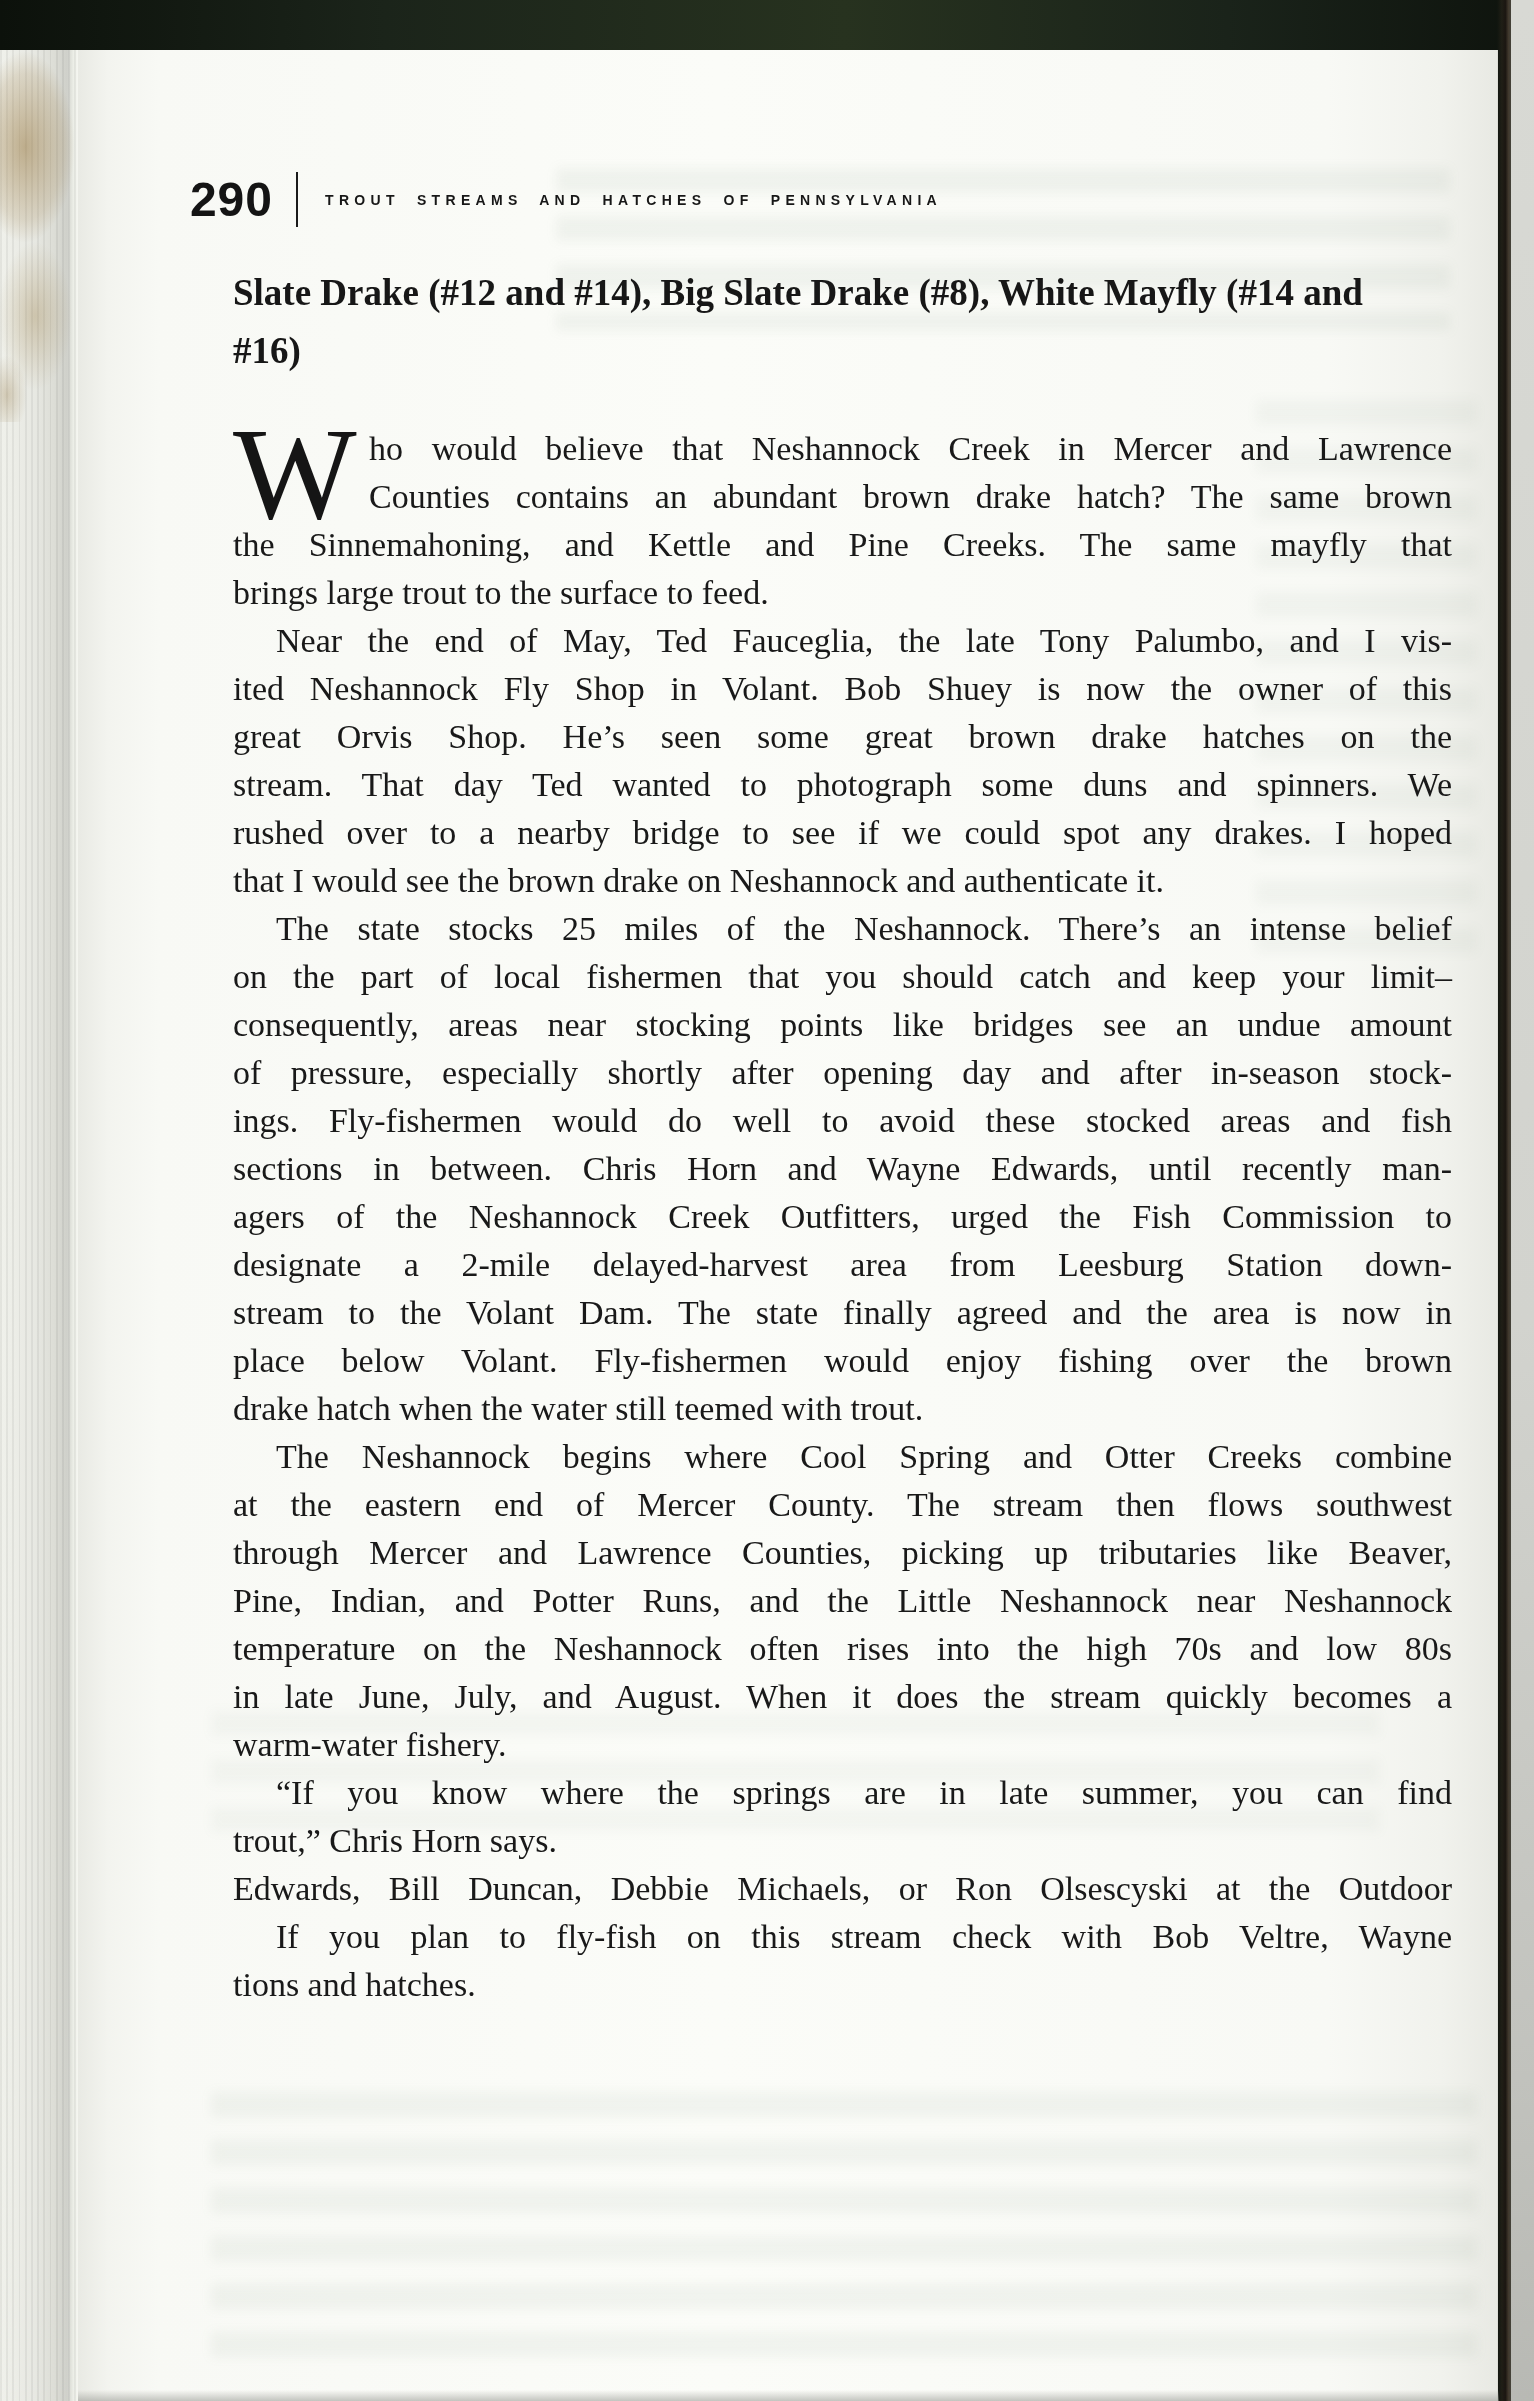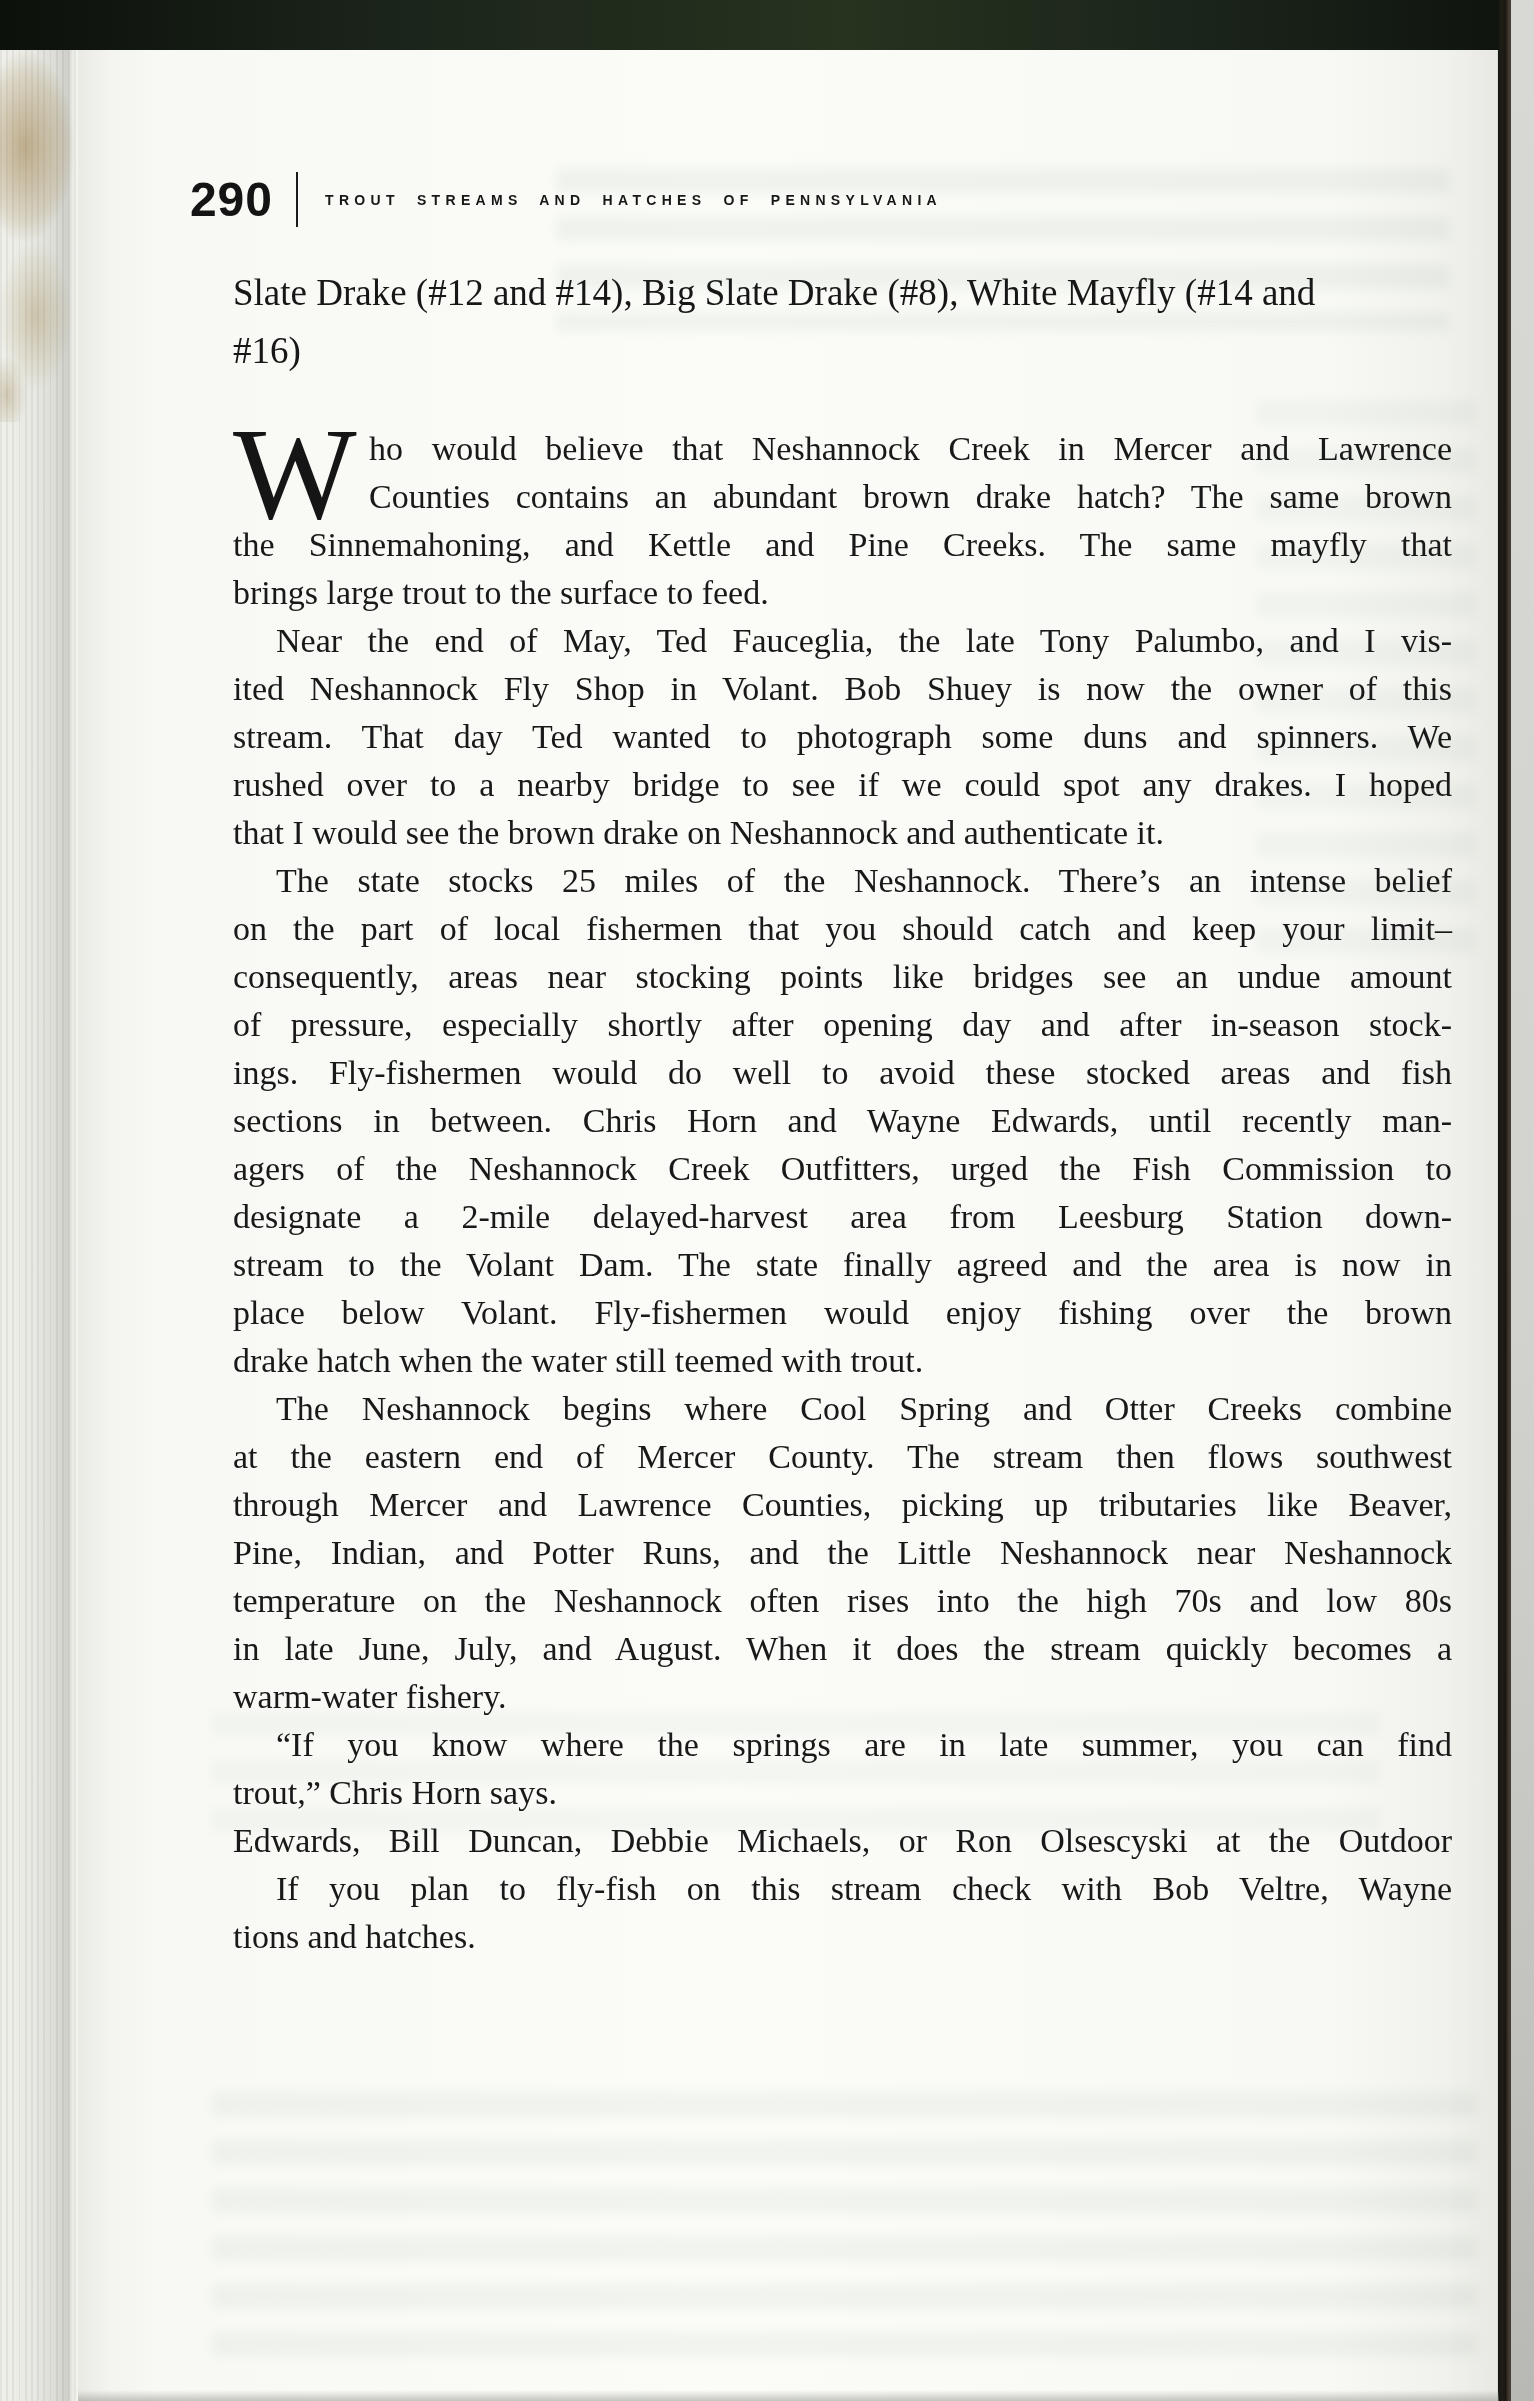--- a/index.html
+++ b/index.html
@@ -76,21 +76,21 @@
     position:absolute;left:155px;top:375px;width:1219px;
     font-size:34px;line-height:48px;color:#191919;
   }
   .paragraph{margin:0;}
   .line{
     height:48px;text-align:justify;text-align-last:justify;
     overflow:visible;
   }
   .line.para-end{text-align-last:left;}
   .line.indent{padding-left:43px;}
-  .hatch .line{height:58px;text-align:left;text-align-last:left;}
+  .hatch .line{height:58px;text-align:left;text-align-last:left;font-weight:bold;}
   .dropcap{
     float:left;font-size:131px;line-height:94px;height:94px;
     padding:1.8px 12.4px 0 0;color:#151515;
   }
 </style>
 </head>
 <body>
 
 <div class="scan">
   <div class="scan-top"></div>
@@ -119,20 +119,21 @@
         <div class="paragraph">
           <span class="dropcap">W</span>
           <div class="line">ho would believe that Neshannock Creek in Mercer and Lawrence</div>
           <div class="line">Counties contains an abundant brown drake hatch? The same brown</div>
           <div class="line">the Sinnemahoning, and Kettle and Pine Creeks. The same mayfly that</div>
           <div class="line para-end">brings large trout to the surface to feed.</div>
         </div>
         <div class="paragraph">
           <div class="line indent">Near the end of May, Ted Fauceglia, the late Tony Palumbo, and I vis-</div>
           <div class="line">ited Neshannock Fly Shop in Volant. Bob Shuey is now the owner of this</div>
+          <div class="line">great Orvis Shop. He’s seen some great brown drake hatches on the</div>
           <div class="line">stream. That day Ted wanted to photograph some duns and spinners. We</div>
           <div class="line">rushed over to a nearby bridge to see if we could spot any drakes. I hoped</div>
           <div class="line para-end">that I would see the brown drake on Neshannock and authenticate it.</div>
         </div>
         <div class="paragraph">
           <div class="line indent">The state stocks 25 miles of the Neshannock. There’s an intense belief</div>
           <div class="line">on the part of local fishermen that you should catch and keep your limit–</div>
           <div class="line">consequently, areas near stocking points like bridges see an undue amount</div>
           <div class="line">of pressure, especially shortly after opening day and after in-season stock-</div>
           <div class="line">ings. Fly-fishermen would do well to avoid these stocked areas and fish</div>

